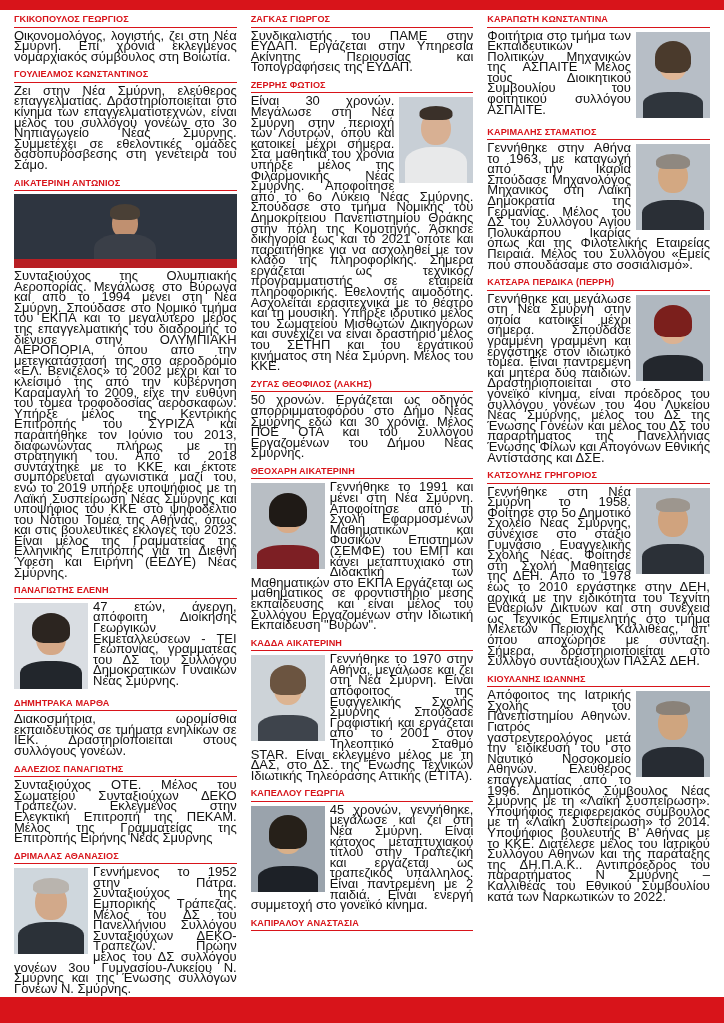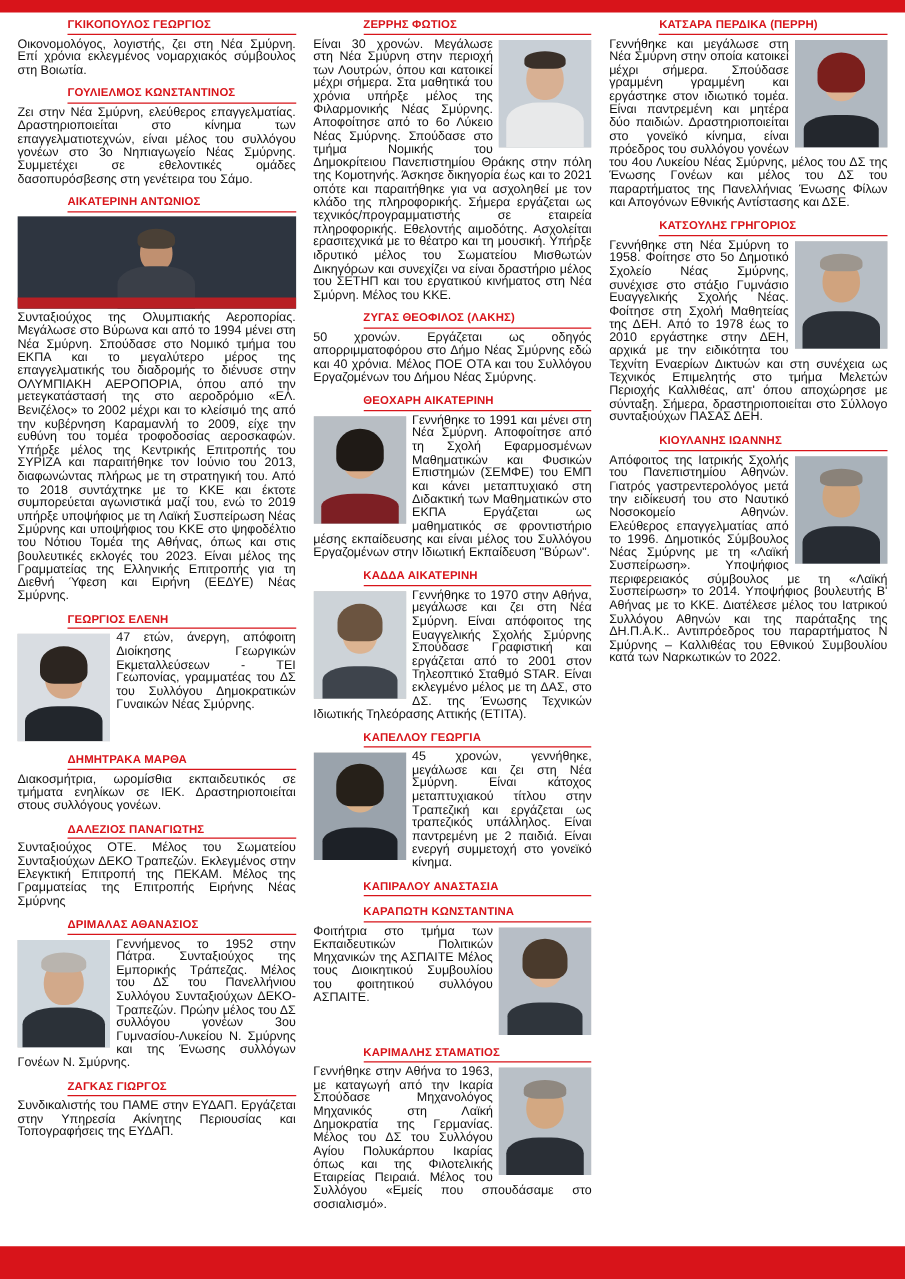--- a/index.html
+++ b/index.html
@@ -50,29 +50,28 @@
     break-inside: avoid-column;
     margin-bottom: 7px;
   }
   .name {
     color: #d8141a;
     font-weight: bold;
     font-size: 9.1px;
     letter-spacing: 0.1px;
     line-height: 11px;
     margin-bottom: 2px;
-    margin-left: 40px;
   }
   .name.under {
     border-bottom: 1px solid #d8141a;
     padding-bottom: 1.5px;
     margin-bottom: 3px;
   }
   .bio {
-    font-size: 10px;
+    font-size: 13px;
     line-height: 10.6px;
     text-align: justify;
     color: #111111;
     hyphens: auto;
   }
   .photo {
     width: 74px;
     height: 86px;
     background: #c9c9c9;
     border: 0;
@@ -143,21 +142,21 @@
         <div class="sky" style="background:#2e3540"></div>
         <div class="head" style="width:26px;height:30px;top:14px;background:#c09070"></div>
         <div class="hair" style="width:30px;height:16px;top:10px;background:#4a4036"></div>
         <div class="body" style="width:62px;height:34px;bottom:0;background:#3a3f48"></div>
         <div style="position:absolute;left:0;bottom:0;width:100%;height:9px;background:#b81f24"></div>
       </div>
       <div class="bio">Συνταξιούχος της Ολυμπιακής Αεροπορίας. Μεγάλωσε στο Βύρωνα και από το 1994 μένει στη Νέα Σμύρνη. Σπούδασε στο Νομικό τμήμα του ΕΚΠΑ και το μεγαλύτερο μέρος της επαγγελματικής του διαδρομής το διένυσε στην ΟΛΥΜΠΙΑΚΗ ΑΕΡΟΠΟΡΙΑ, όπου από την μετεγκατάστασή της στο αεροδρόμιο «ΕΛ. Βενιζέλος» το 2002 μέχρι και το κλείσιμό της από την κυβέρνηση Καραμανλή το 2009, είχε την ευθύνη του τομέα τροφοδοσίας αεροσκαφών. Υπήρξε μέλος της Κεντρικής Επιτροπής του ΣΥΡΙΖΑ και παραιτήθηκε τον Ιούνιο του 2013, διαφωνώντας πλήρως με τη στρατηγική του. Από το 2018 συντάχτηκε με το ΚΚΕ και έκτοτε συμπορεύεται αγωνιστικά μαζί του, ενώ το 2019 υπήρξε υποψήφιος με τη Λαϊκή Συσπείρωση Νέας Σμύρνης και υποψήφιος του ΚΚΕ στο ψηφοδέλτιο του Νότιου Τομέα της Αθήνας, όπως και στις βουλευτικές εκλογές του 2023. Είναι μέλος της Γραμματείας της Ελληνικής Επιτροπής για τη Διεθνή Ύφεση και Ειρήνη (ΕΕΔΥΕ) Νέας Σμύρνης.</div>
     </div>
 
     <div class="entry">
-      <div class="name under">ΓΕΩΡΓΙΟΣ ΕΛΕΝΗ</div>
+      <div class="name under">ΠΑΝΑΓΙΩΤΗΣ ΕΛΕΝΗ</div>
       <div class="photo left">
         <div class="sky" style="background:#d9dde2"></div>
         <div class="head" style="width:30px;height:34px;top:18px;background:#d5a887"></div>
         <div class="hair" style="width:38px;height:30px;top:10px;background:#2c2520"></div>
         <div class="body" style="width:62px;height:28px;bottom:0;background:#22262c"></div>
       </div>
       <div class="bio">47 ετών, άνεργη, απόφοιτη Διοίκησης Γεωργικών Εκμεταλλεύσεων - ΤΕΙ Γεωπονίας, γραμματέας του ΔΣ του Συλλόγου Δημοκρατικών Γυναικών Νέας Σμύρνης.</div>
       <div class="clear"></div>
     </div>
 
@@ -195,21 +194,21 @@
         <div class="head" style="width:30px;height:34px;top:14px;background:#d8b093"></div>
         <div class="hair" style="width:33px;height:14px;top:9px;background:#3a3029"></div>
         <div class="body" style="width:62px;height:36px;bottom:0;background:#e8e9ea"></div>
       </div>
       <div class="bio">Είναι 30 χρονών. Μεγάλωσε στη Νέα Σμύρνη στην περιοχή των Λουτρών, όπου και κατοικεί μέχρι σήμερα. Στα μαθητικά του χρόνια υπήρξε μέλος της Φιλαρμονικής Νέας Σμύρνης. Αποφοίτησε από το 6ο Λύκειο Νέας Σμύρνης. Σπούδασε στο τμήμα Νομικής του Δημοκρίτειου Πανεπιστημίου Θράκης στην πόλη της Κομοτηνής. Άσκησε δικηγορία έως και το 2021 οπότε και παραιτήθηκε για να ασχοληθεί με τον κλάδο της πληροφορικής. Σήμερα εργάζεται ως τεχνικός/προγραμματιστής σε εταιρεία πληροφορικής. Εθελοντής αιμοδότης. Ασχολείται ερασιτεχνικά με το θέατρο και τη μουσική. Υπήρξε ιδρυτικό μέλος του Σωματείου Μισθωτών Δικηγόρων και συνεχίζει να είναι δραστήριο μέλος του ΣΕΤΗΠ και του εργατικού κινήματος στη Νέα Σμύρνη. Μέλος του ΚΚΕ.</div>
       <div class="clear"></div>
     </div>
 
     <div class="entry">
       <div class="name under">ΖΥΓΑΣ ΘΕΟΦΙΛΟΣ (ΛΑΚΗΣ)</div>
-      <div class="bio">50 χρονών. Εργάζεται ως οδηγός απορριμματοφόρου στο Δήμο Νέας Σμύρνης εδώ και 40 χρόνια. Μέλος ΠΟΕ ΟΤΑ και του Συλλόγου Εργαζομένων του Δήμου Νέας Σμύρνης.</div>
+      <div class="bio">50 χρονών. Εργάζεται ως οδηγός απορριμματοφόρου στο Δήμο Νέας Σμύρνης εδώ και 30 χρόνια. Μέλος ΠΟΕ ΟΤΑ και του Συλλόγου Εργαζομένων του Δήμου Νέας Σμύρνης.</div>
     </div>
 
     <div class="entry">
       <div class="name under">ΘΕΟΧΑΡΗ ΑΙΚΑΤΕΡΙΝΗ</div>
       <div class="photo left">
         <div class="sky" style="background:#b8bec4"></div>
         <div class="head" style="width:28px;height:32px;top:18px;background:#d8ab88"></div>
         <div class="hair" style="width:38px;height:34px;top:10px;background:#1f1a16"></div>
         <div class="body" style="width:62px;height:24px;bottom:0;background:#7d1f24"></div>
       </div>

